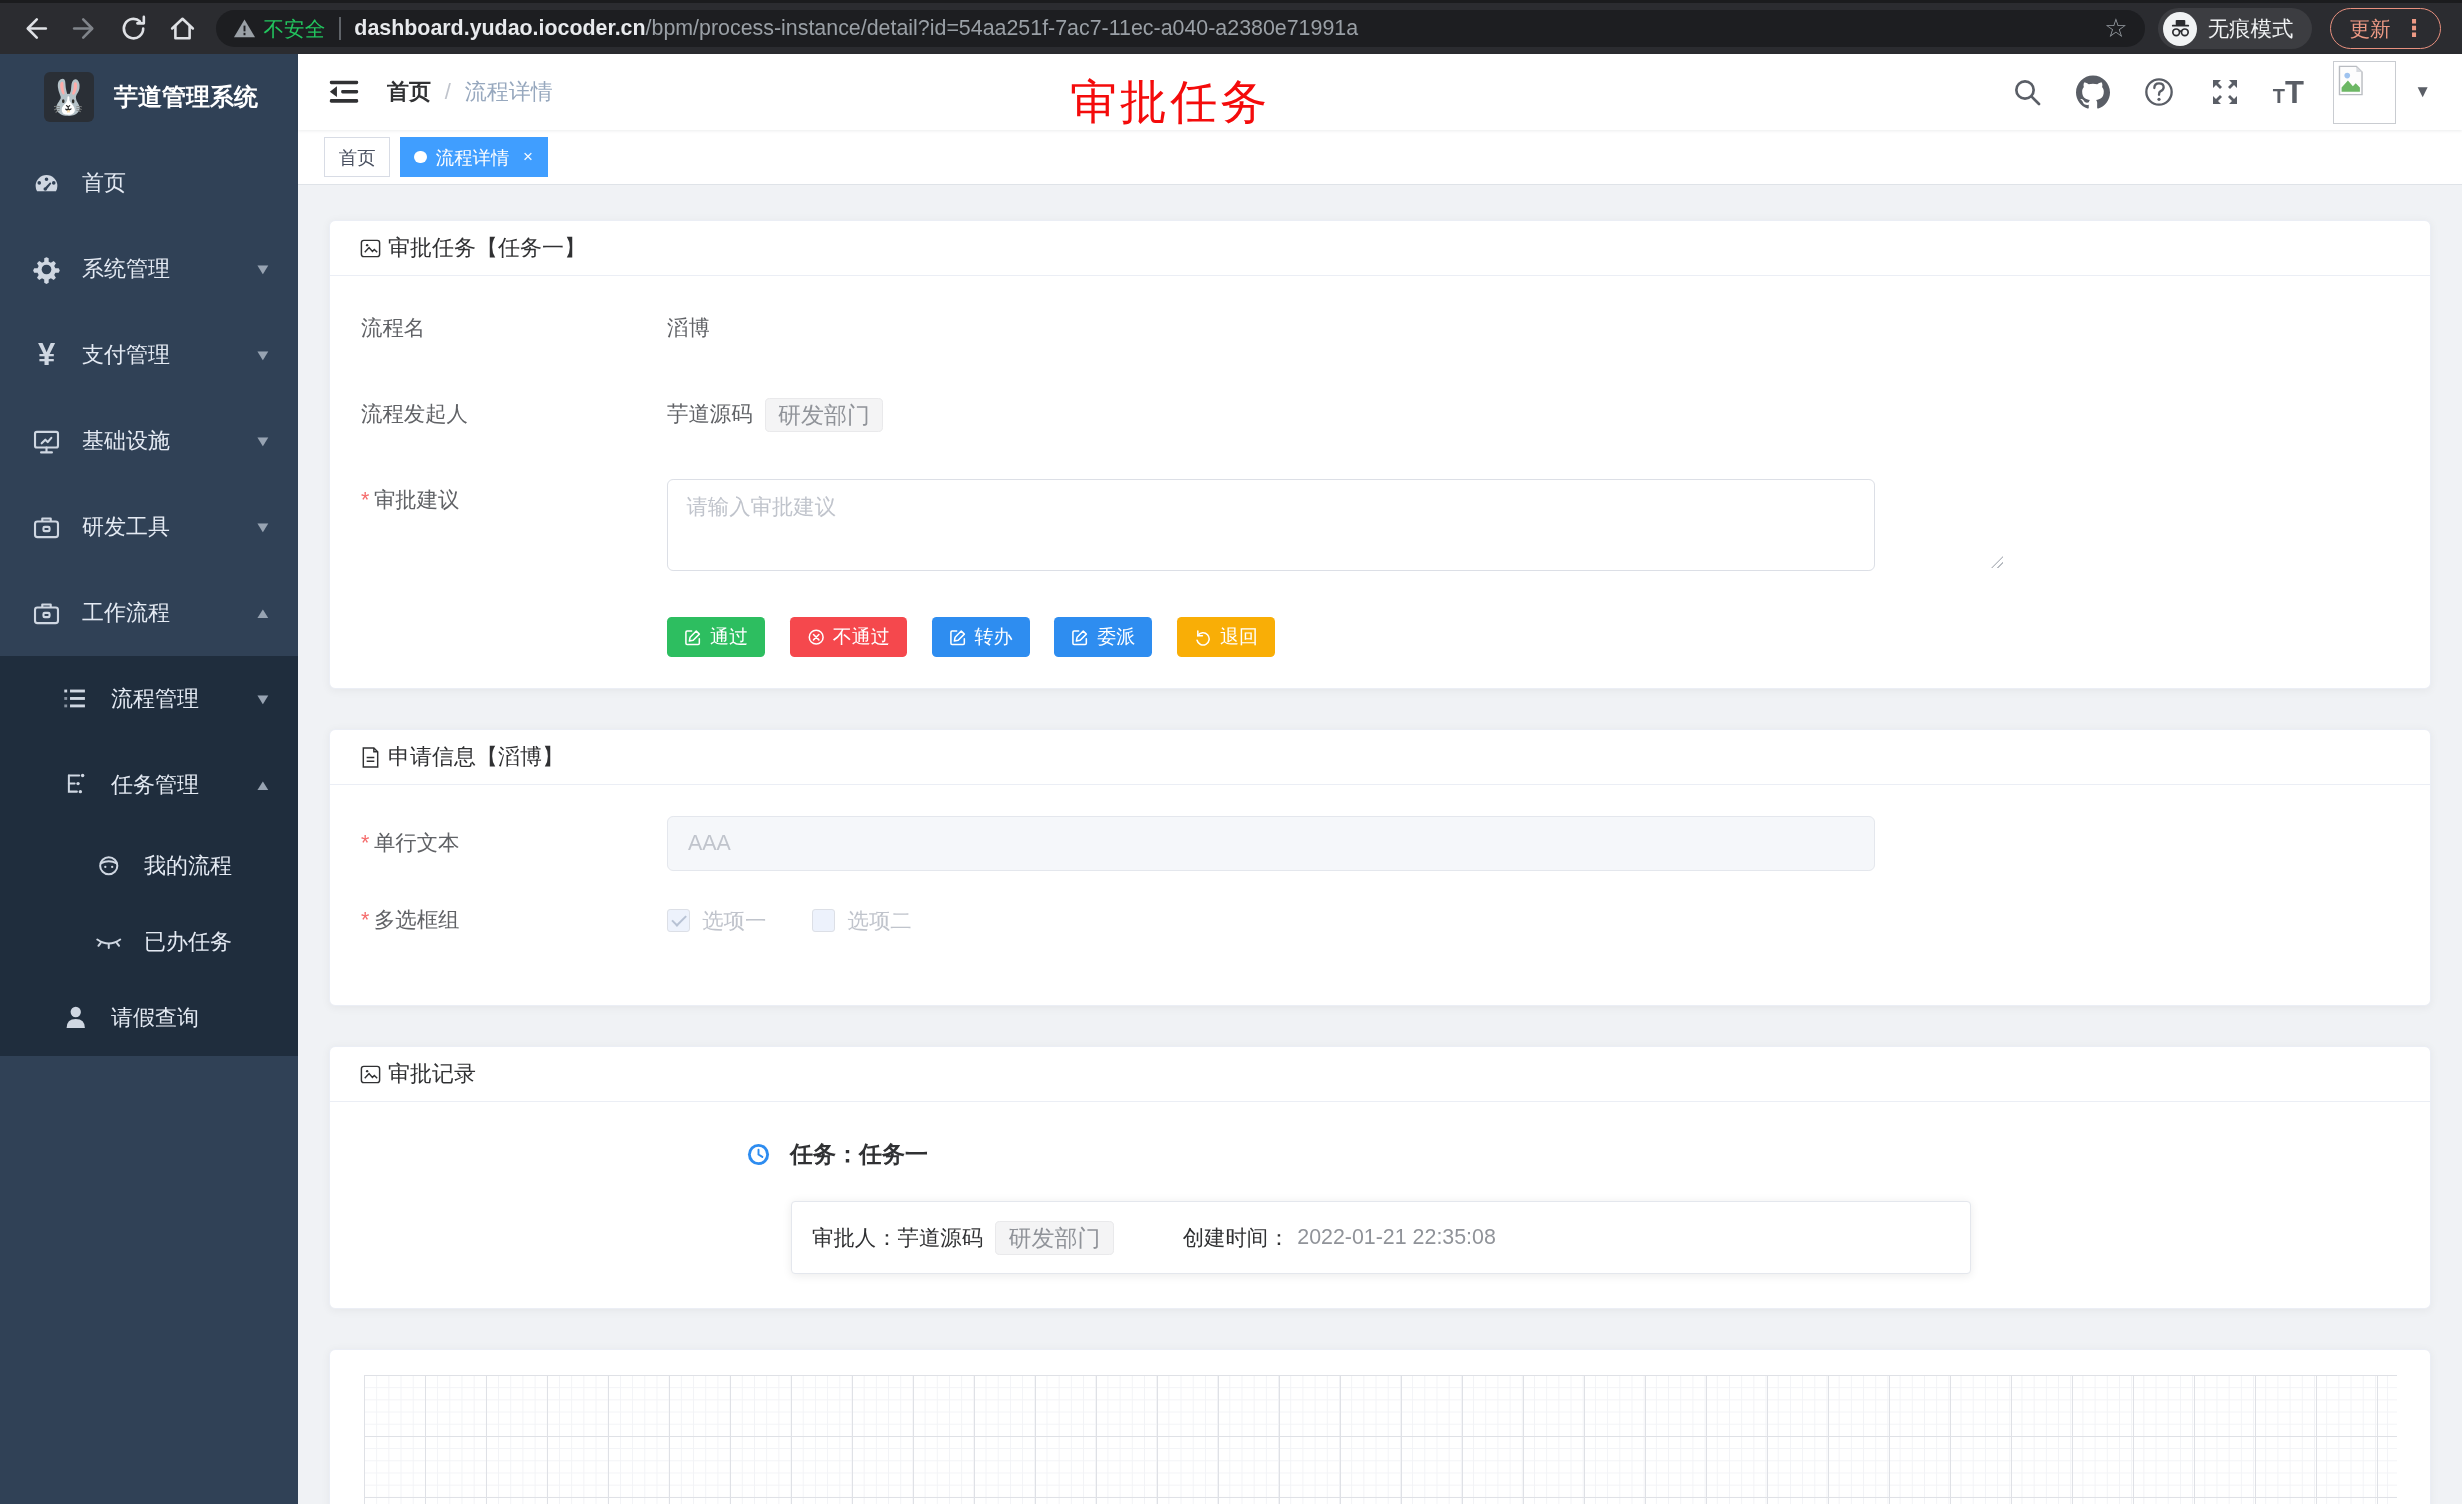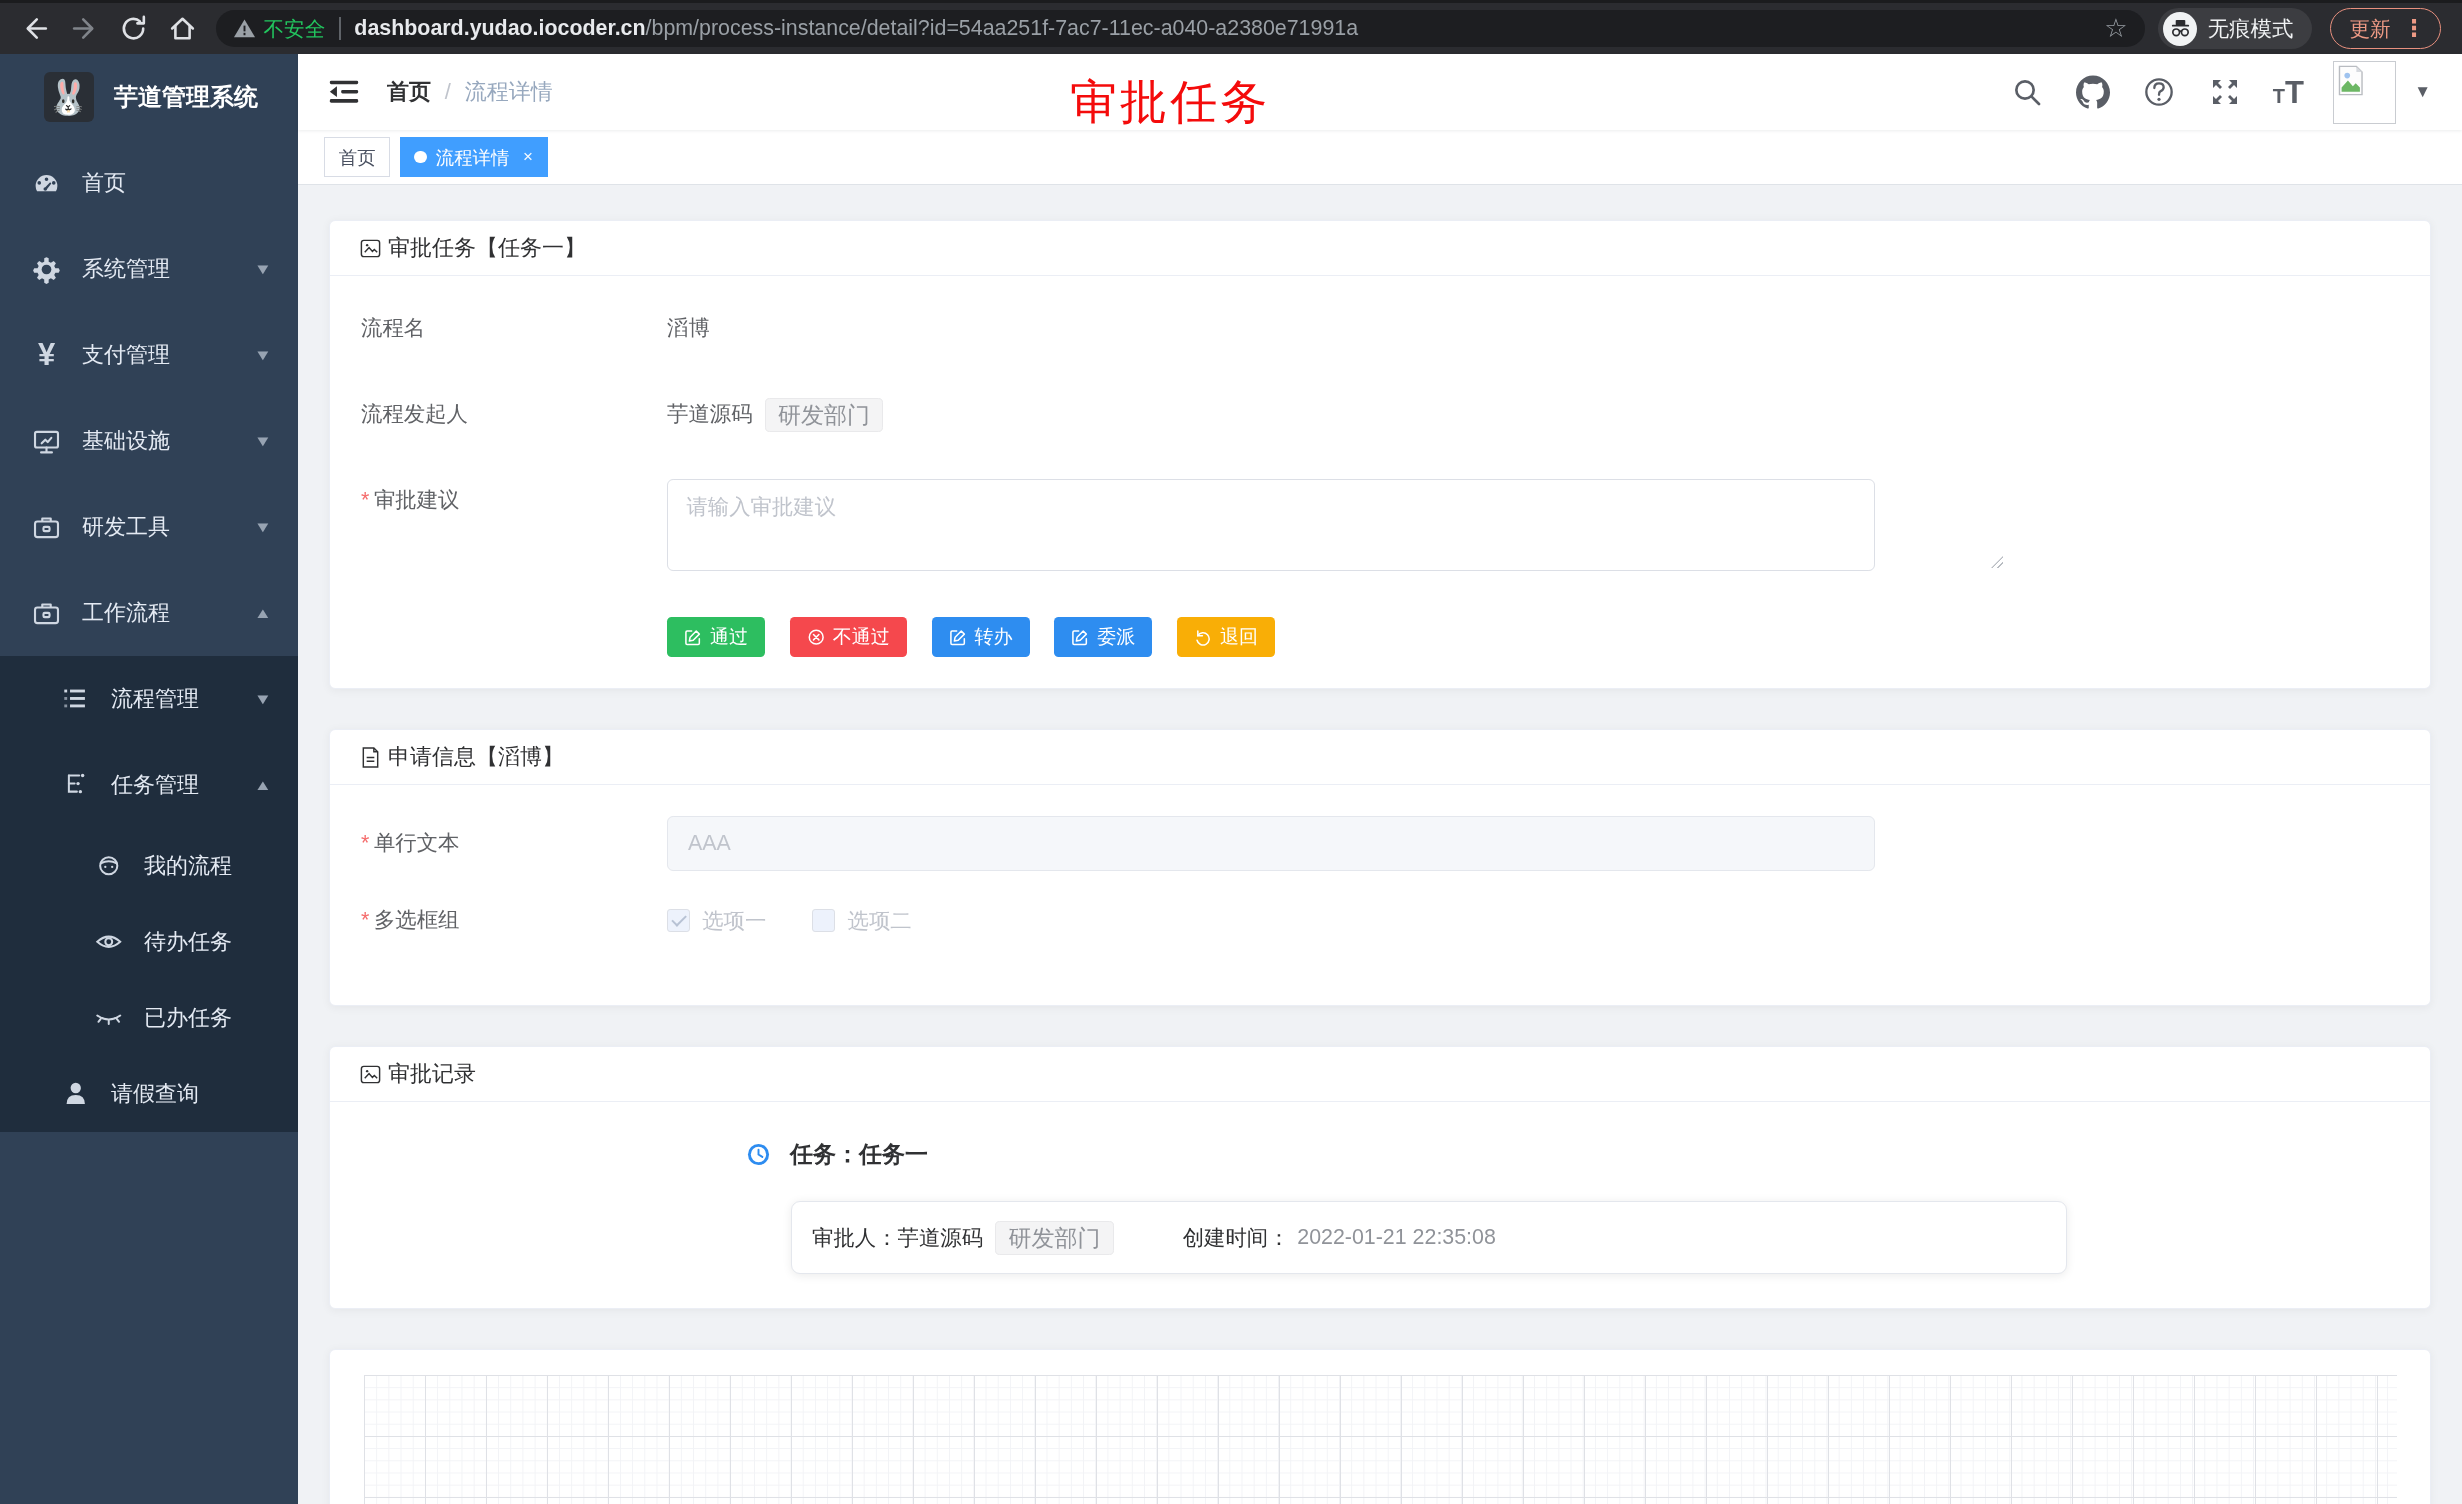--- a/index.html
+++ b/index.html
@@ -108,22 +108,22 @@
   .el-checkbox { display:flex; align-items:center; margin-right:46px; cursor:not-allowed; }
   .cb-box { width:23px; height:23px; border:0.8px solid #dcdfe6; background:#edf2fc; border-radius:3.1px; position:relative; }
   .cb-box.checked::after { content:""; position:absolute; left:6.9px; top:2.3px; width:6.1px; height:12.2px;
     border:solid #b7c2d4; border-width:0 2.3px 2.3px 0; transform:rotate(45deg); }
   .cb-label { font-size:21.4px; color:#c0c4cc; margin-left:12.2px; }
 
   
   .timeline { padding-left:386px; }
   .tl-node { display:flex; align-items:center; gap:20px; }
   .tl-title { font-size:23px; font-weight:bold; color:#303133; }
-  .record-card { margin-left:44px; margin-top:31px; width:1276px; background:#fff; border:0.8px solid #e4e7ed;
-    border-radius:9px; box-shadow:0 1.5px 9.2px 0 rgba(0,0,0,.08); padding:0 20px; height:73px; display:flex; align-items:center; }
+  .record-card { margin-left:44px; margin-top:31px; width:1180px; background:#fff; border:0.8px solid #e4e7ed;
+    border-radius:4px; box-shadow:0 1.5px 9.2px 0 rgba(0,0,0,.08); padding:0 20px; height:73px; display:flex; align-items:center; }
   .rc-label { font-size:21.4px; color:#303133; }
   .rc-time-label { margin-left:69px; }
   .rc-time-val { font-size:21.4px; color:#909399; margin-left:7.6px; }
 
   
   .flow-canvas { margin:0 1.5px; height:321px; background:#fff;
     background-image:
       linear-gradient(#dfe1e6 0.8px, transparent 0.8px),
       linear-gradient(90deg, #dfe1e6 0.8px, transparent 0.8px),
       linear-gradient(#f2f3f6 0.8px, transparent 0.8px),
@@ -302,29 +302,20 @@
             <svg width="27.5" height="27.5" viewBox="0 0 48 48" fill="none" stroke="currentColor" stroke-width="3.5" stroke-linecap="round">
                 <circle cx="24" cy="24" r="15"></circle>
                 <path d="M10 20 q14 -8 28 0"></path>
                 <circle cx="18" cy="26" r="2" fill="currentColor" stroke="none"></circle>
                 <circle cx="30" cy="26" r="2" fill="currentColor" stroke="none"></circle>
               </svg>
           </span>
           <span class="mi-label">我的流程</span>
         </div>
 
-        <div class="menu-item lvl2">
-          <span class="mi-icon">
-            <svg width="27.5" height="27.5" viewBox="0 0 48 48" fill="none" stroke="currentColor" stroke-width="3.5">
-                <path d="M4 24 q20 -18 40 0 q-20 18 -40 0z"></path>
-                <circle cx="24" cy="24" r="6"></circle>
-              </svg>
-          </span>
-          <span class="mi-label">待办任务</span>
-        </div>
 
         <div class="menu-item lvl2">
           <span class="mi-icon">
             <svg width="27.5" height="27.5" viewBox="0 0 48 48" fill="none" stroke="currentColor" stroke-width="3.5" stroke-linecap="round">
                 <path d="M4 20 q20 14 40 0"></path>
                 <path d="M10 26 l-4 5 M24 29 v6 M38 26 l4 5"></path>
               </svg>
           </span>
           <span class="mi-label">已办任务</span>
         </div>

